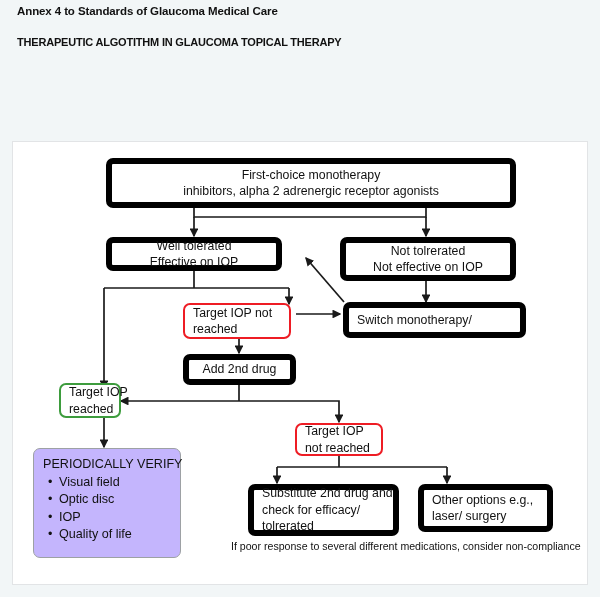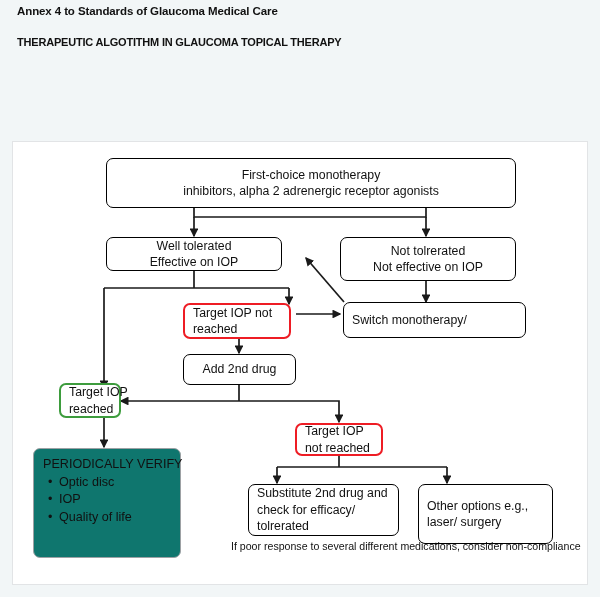--- a/index.html
+++ b/index.html
@@ -60,21 +60,21 @@
     left: 0; top: 0;
     width: 576px; height: 444px;
     pointer-events: none;
   }
 
   
   .node {
     position: absolute;
     box-sizing: border-box;
     background: #ffffff;
-    border: 1px solid #000000;
+    border: 6px solid #000000;
     border-radius: 7px;
     font-size: 12.3px;
     line-height: 16.5px;
     color: #111;
     padding: 4px 8px;
     display: flex;
     flex-direction: column;
     justify-content: center;
   }
   .node.center { text-align: center; align-items: center; }
@@ -82,21 +82,21 @@
 
   .node.red   { border: 2px solid #ee1c24; border-radius: 7px; }
   .node.green { border: 2px solid #3d9c3d; border-radius: 7px; }
 
   .node .ln { white-space: nowrap; }
 
   
   #outcomes {
     position: absolute;
     box-sizing: border-box;
-    background: #0f766e;
+    background: #c4b5fd;
     border: 1px solid #9da1a4;
     border-radius: 7px;
     padding: 7px 9px 8px 9px;
     font-size: 12.6px;
     line-height: 17.5px;
     color: #111;
   }
   #outcomes .hd { white-space: nowrap; }
   #outcomes ul {
     margin: 0;
@@ -210,28 +210,29 @@
     <span class="ln">Target IOP</span>
     <span class="ln">not reached</span>
   </div>
 
   <div class="node left" style="left:235px; top:342px; width:151px; height:52px;">
     <span class="ln">Substitute 2nd drug and</span>
     <span class="ln">check for efficacy/</span>
     <span class="ln">tolrerated</span>
   </div>
 
-  <div class="node left" style="left:405px; top:342px; width:135px; height:60px;">
+  <div class="node left" style="left:405px; top:342px; width:135px; height:48px;">
     <span class="ln">Other options e.g.,</span>
     <span class="ln">laser/ surgery</span>
   </div>
 
   <div id="outcomes" style="left:20px; top:306px; width:148px; height:110px;">
     <div class="hd">PERIODICALLY VERIFY</div>
     <ul>
+      <li>Visual field</li>
       <li>Optic disc</li>
       <li>IOP</li>
       <li>Quality of life</li>
     </ul>
   </div>
 
   <div id="footnote" style="left:218px; top:397px;">If poor response to several different medications, consider non-compliance</div>
 
 </div>
 

